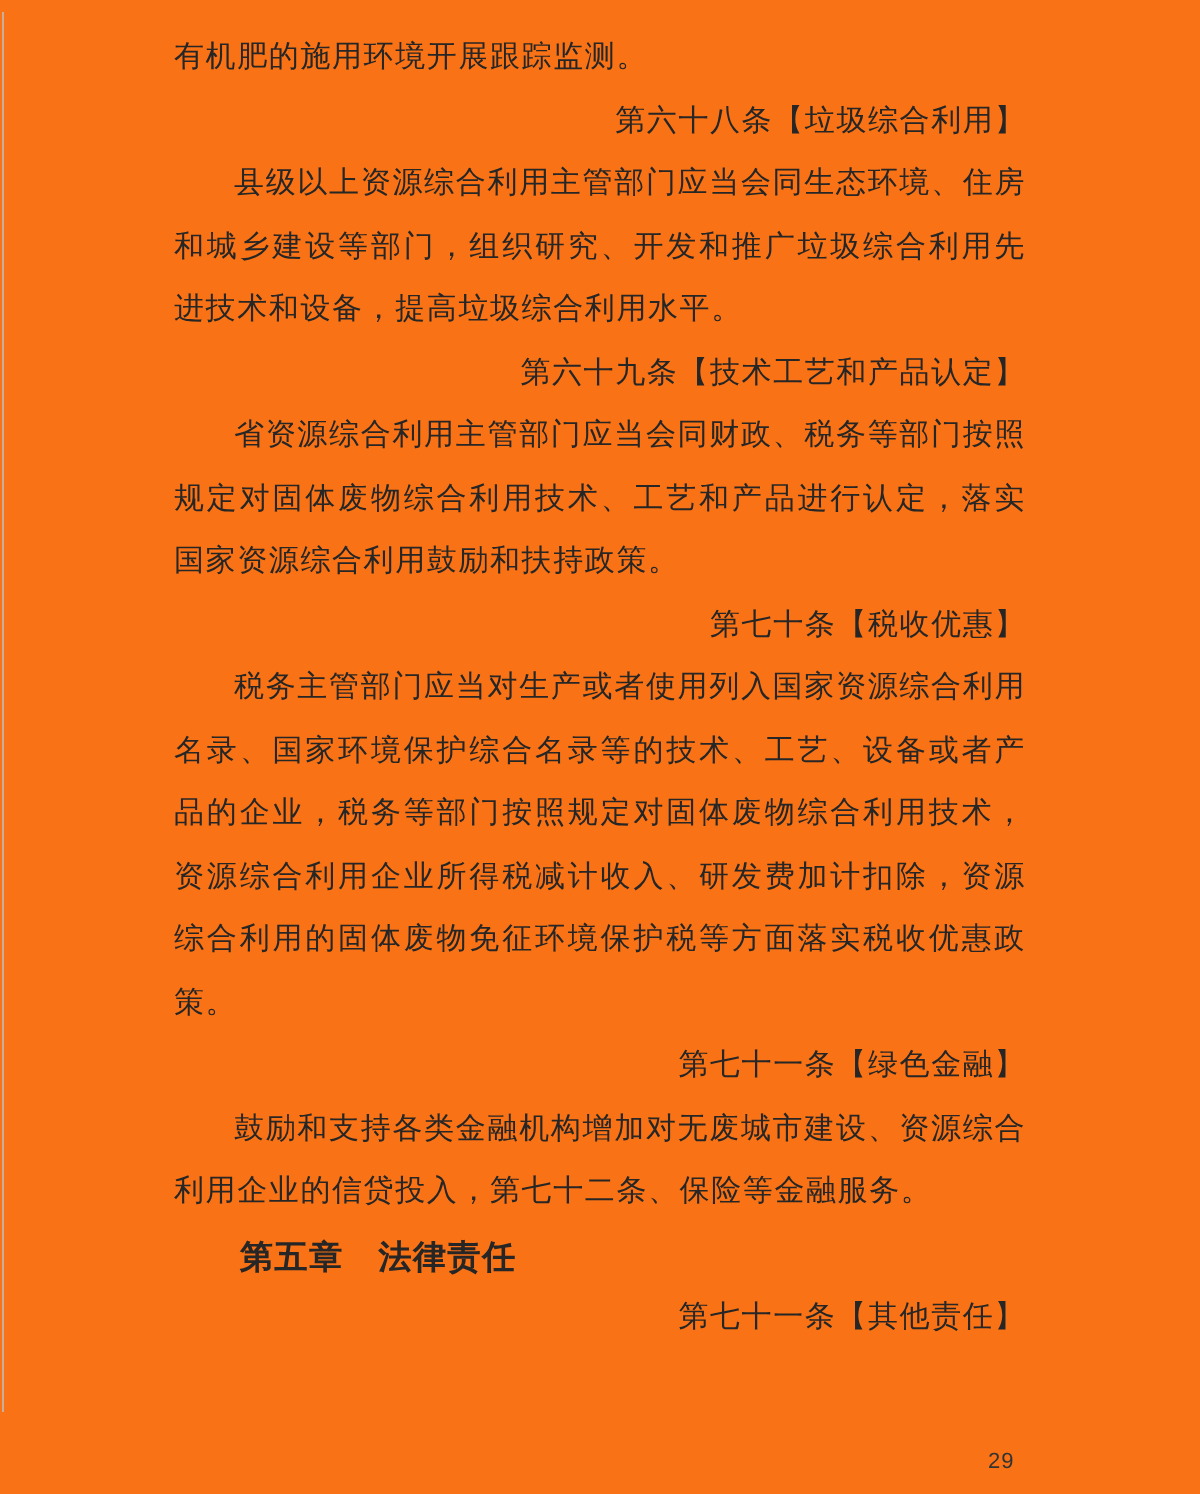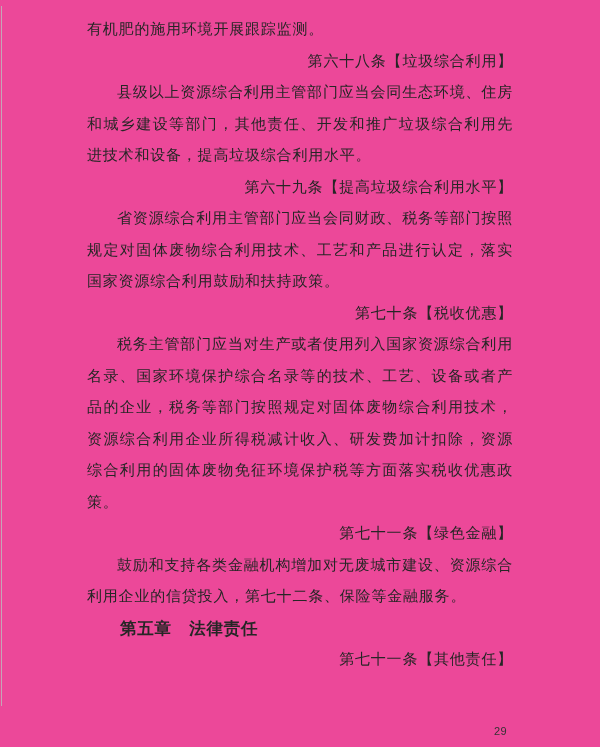--- a/index.html
+++ b/index.html
@@ -8,21 +8,21 @@
     width: 600px;
     height: 747px;
     position: relative;
     font-family: "Liberation Serif", "DejaVu Serif", serif;
   }
   .page {
     position: absolute;
     left: 0; top: 0;
     width: 600px;
     height: 747px;
-    background: #ec4899;
+    background: #f97316;
     overflow: hidden;
     color: #262626;
   }
   .scan-edge-line {
     position: absolute;
     left: 1px;
     top: 6px;
     width: 1px;
     height: 700px;
     background: #bdbdbd;
@@ -61,22 +61,22 @@
 </head>
 <body>
 
 <div class="page">
 
   <div class="scan-edge-line"></div>
 
   <div class="content">
     <p class="blk continuation">有机肥的施用环境开展跟踪监测。</p>
     <p class="blk article-title">第六十八条【垃圾综合利用】</p>
-    <p class="blk body">县级以上资源综合利用主管部门应当会同生态环境、住房和城乡建设等部门，其他责任、开发和推广垃圾综合利用先进技术和设备，提高垃圾综合利用水平。</p>
-    <p class="blk article-title">第六十九条【提高垃圾综合利用水平】</p>
+    <p class="blk body">县级以上资源综合利用主管部门应当会同生态环境、住房和城乡建设等部门，组织研究、开发和推广垃圾综合利用先进技术和设备，提高垃圾综合利用水平。</p>
+    <p class="blk article-title">第六十九条【技术工艺和产品认定】</p>
     <p class="blk body">省资源综合利用主管部门应当会同财政、税务等部门按照规定对固体废物综合利用技术、工艺和产品进行认定，落实国家资源综合利用鼓励和扶持政策。</p>
     <p class="blk article-title">第七十条【税收优惠】</p>
     <p class="blk body">税务主管部门应当对生产或者使用列入国家资源综合利用名录、国家环境保护综合名录等的技术、工艺、设备或者产品的企业，税务等部门按照规定对固体废物综合利用技术，资源综合利用企业所得税减计收入、研发费加计扣除，资源综合利用的固体废物免征环境保护税等方面落实税收优惠政策。</p>
     <p class="blk article-title">第七十一条【绿色金融】</p>
     <p class="blk body">鼓励和支持各类金融机构增加对无废城市建设、资源综合利用企业的信贷投入，第七十二条、保险等金融服务。</p>
     <p class="blk chapter-heading">第五章　法律责任</p>
     <p class="blk article-title">第七十一条【其他责任】</p>
   </div>
 
   <div class="page-number">29</div>

